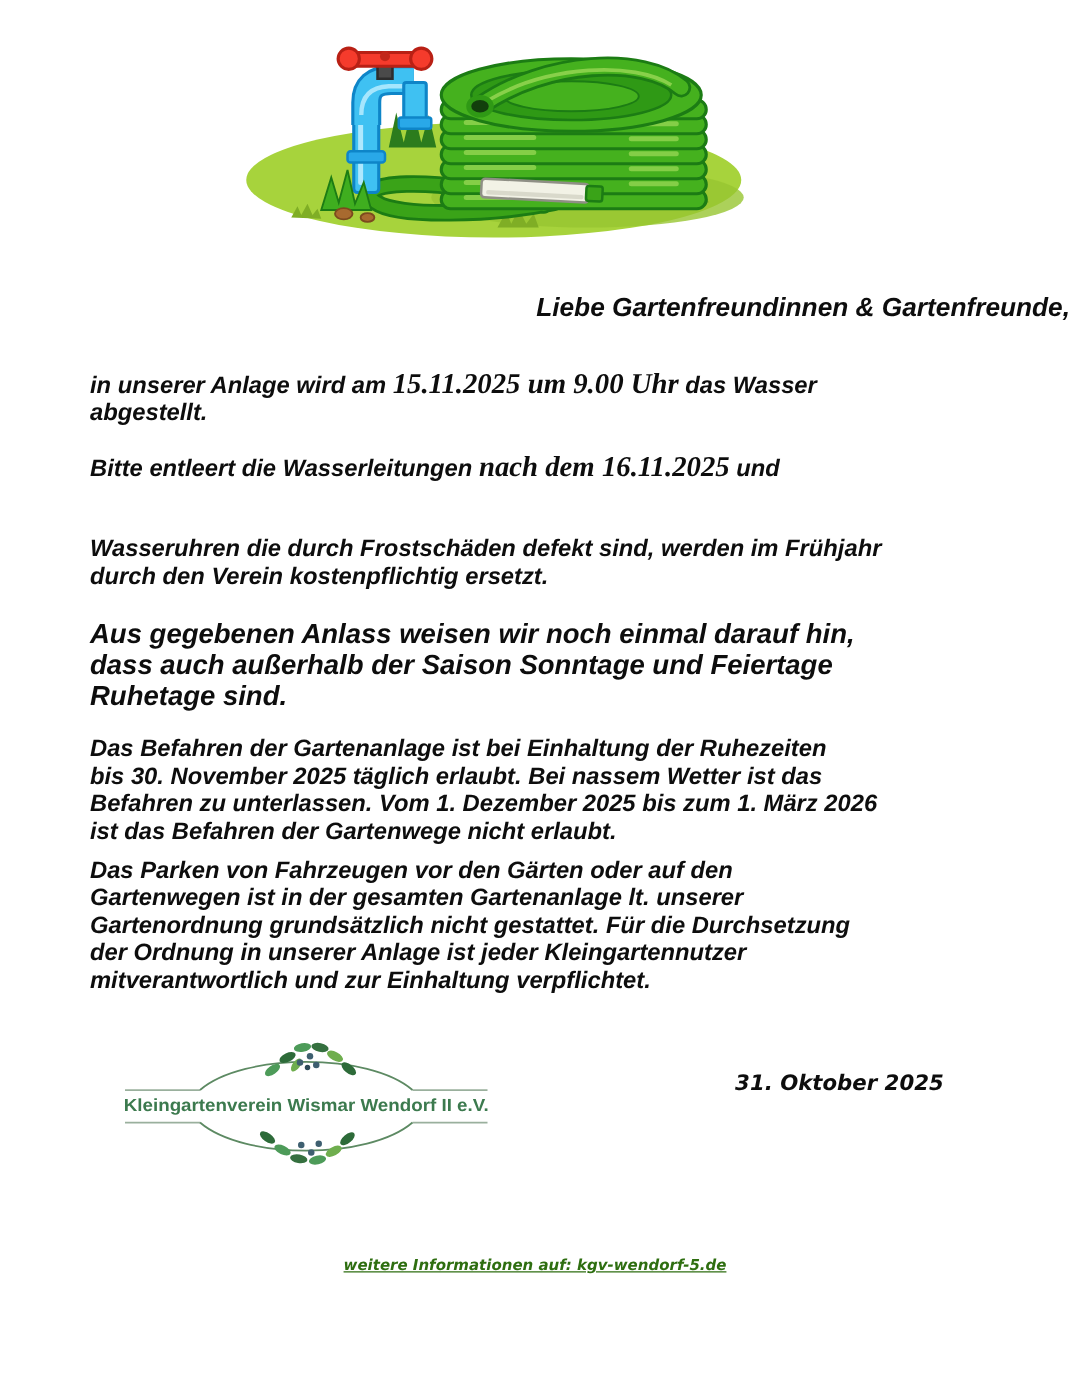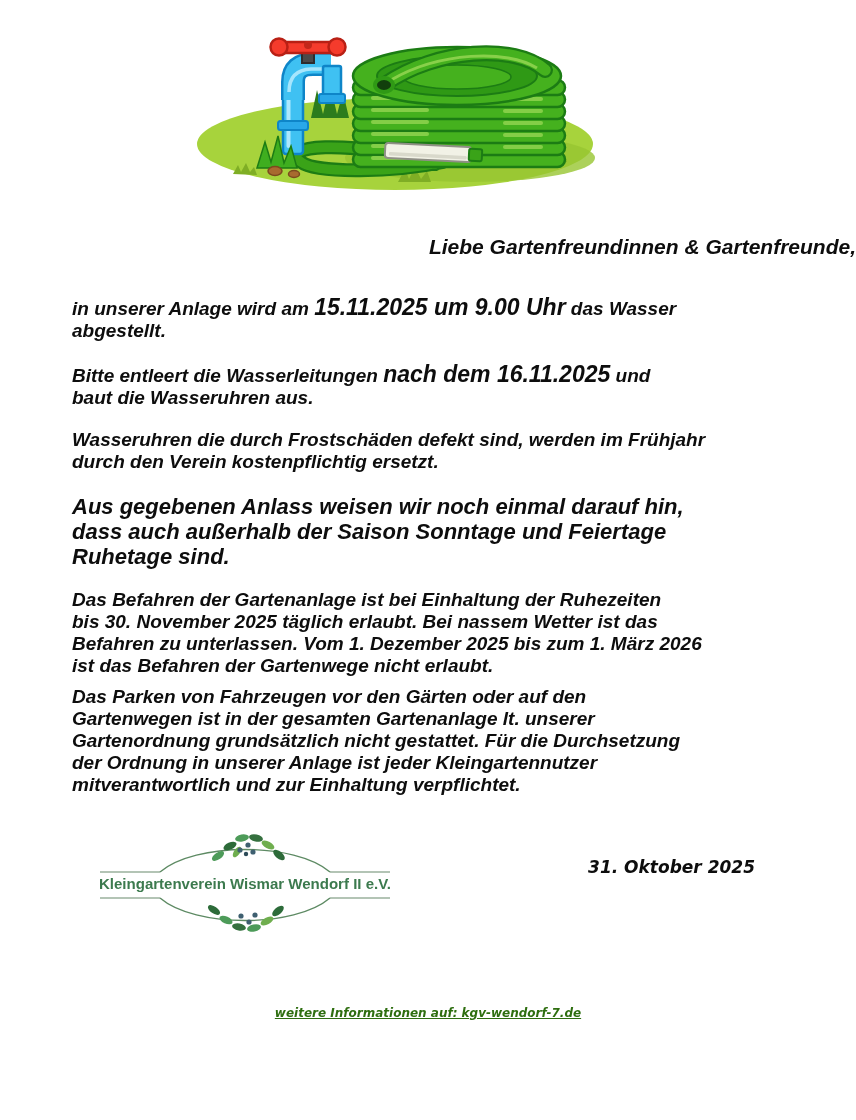--- a/index.html
+++ b/index.html
@@ -9,21 +9,21 @@
   }
   .hero{position:absolute;left:185px;top:22px;width:430px;height:170px;}
   .heading{
     position:absolute;top:234px;left:0;width:100%;text-align:right;
     font-weight:bold;font-style:italic;font-size:21px;line-height:26px;
   }
   .para{
     position:absolute;left:72px;width:722px;
     font-weight:bold;font-style:italic;font-size:19px;line-height:22px;
   }
-  .para .lg{font-family:Liberation Sans, sans-serif;font-size:23px;}
+  .para .lg{font-family:Liberation Serif, serif;font-size:23px;}
   .p1{top:296px}.p2{top:363px}.p3{top:429px}
   .p4{top:494px;font-size:22px;line-height:25px}
   .p5{top:589px}.p6{top:686px}
   .logo{position:absolute;left:90px;top:826px;width:310px;height:112px;}
   .logo-text{
     font-family:"Liberation Sans",sans-serif;font-weight:bold;font-size:14px;
     fill:var(--logo-green,#3c7a4e);
   }
   .vine line{stroke:#9ab09d;stroke-width:1.4;}
   .vine path{stroke:#5d8a63;stroke-width:1.4;fill:none;}
@@ -113,21 +113,21 @@
         <path d="M72,146 L80,120 L86,140 L93,114 L99,141 L106,124 L112,146 Z" fill="#3fae1f" stroke="#1c7c14" stroke-width="1.5"></path>
         <ellipse cx="90" cy="149" rx="7" ry="4.5" fill="#a86a2f" stroke="#7c4a1e" stroke-width="1.5"></ellipse>
         <ellipse cx="109" cy="152" rx="5.5" ry="3.5" fill="#a86a2f" stroke="#7c4a1e" stroke-width="1.5"></ellipse>
       </g>
     </svg>
   </div>
 
   <div class="heading">Liebe Gartenfreundinnen &amp; Gartenfreunde,</div>
 
   <div class="para p1"><span>in unserer Anlage wird am </span><span class="lg">15.11.2025 um 9.00 Uhr</span><span> das Wasser</span><br><span>abgestellt.</span></div>
-  <div class="para p2"><span>Bitte entleert die Wasserleitungen </span><span class="lg">nach dem 16.11.2025</span><span> und</span><br><span>baut die Wasseruhren aus.</span></div>
+  <div class="para p2"><span>Bitte entleert die Wasserleitungen </span><span class="lg">nach dem 16.11.2025</span><span> und</span><br></div>
   <div class="para p3"><span>Wasseruhren die durch Frostschäden defekt sind, werden im Frühjahr</span><br><span>durch den Verein kostenpflichtig ersetzt.</span></div>
   <div class="para p4"><span>Aus gegebenen Anlass weisen wir noch einmal darauf hin,</span><br><span>dass auch außerhalb der Saison Sonntage und Feiertage</span><br><span>Ruhetage sind.</span></div>
   <div class="para p5"><span>Das Befahren der Gartenanlage ist bei Einhaltung der Ruhezeiten</span><br><span>bis 30. November 2025 täglich erlaubt. Bei nassem Wetter ist das</span><br><span>Befahren zu unterlassen. Vom 1. Dezember 2025 bis zum 1. März 2026</span><br><span>ist das Befahren der Gartenwege nicht erlaubt.</span></div>
   <div class="para p6"><span>Das Parken von Fahrzeugen vor den Gärten oder auf den</span><br><span>Gartenwegen ist in der gesamten Gartenanlage lt. unserer</span><br><span>Gartenordnung grundsätzlich nicht gestattet. Für die Durchsetzung</span><br><span>der Ordnung in unserer Anlage ist jeder Kleingartennutzer</span><br><span>mitverantwortlich und zur Einhaltung verpflichtet.</span></div>
 
   <div class="logo">
     <svg viewBox="0 0 310 112" width="310" height="112">
       <g class="vine">
         <line x1="10" y1="46" x2="70" y2="46"></line>
         <line x1="240" y1="46" x2="300" y2="46"></line>
@@ -162,16 +162,16 @@
       </g>
       <text class="logo-text" x="155" y="63" text-anchor="middle" textLength="292" lengthAdjust="spacingAndGlyphs">Kleingartenverein Wismar Wendorf II e.V.</text>
     </svg>
   </div>
 
   <div class="signature">
     <div>31. Oktober 2025</div>
   </div>
 
   <div class="footer">
-    <a>weitere Informationen auf: kgv-wendorf-7.de</a>
+    <a>weitere Informationen auf: kgv-wendorf-5.de</a>
   </div>
 
 </div>
 
 </body></html>

